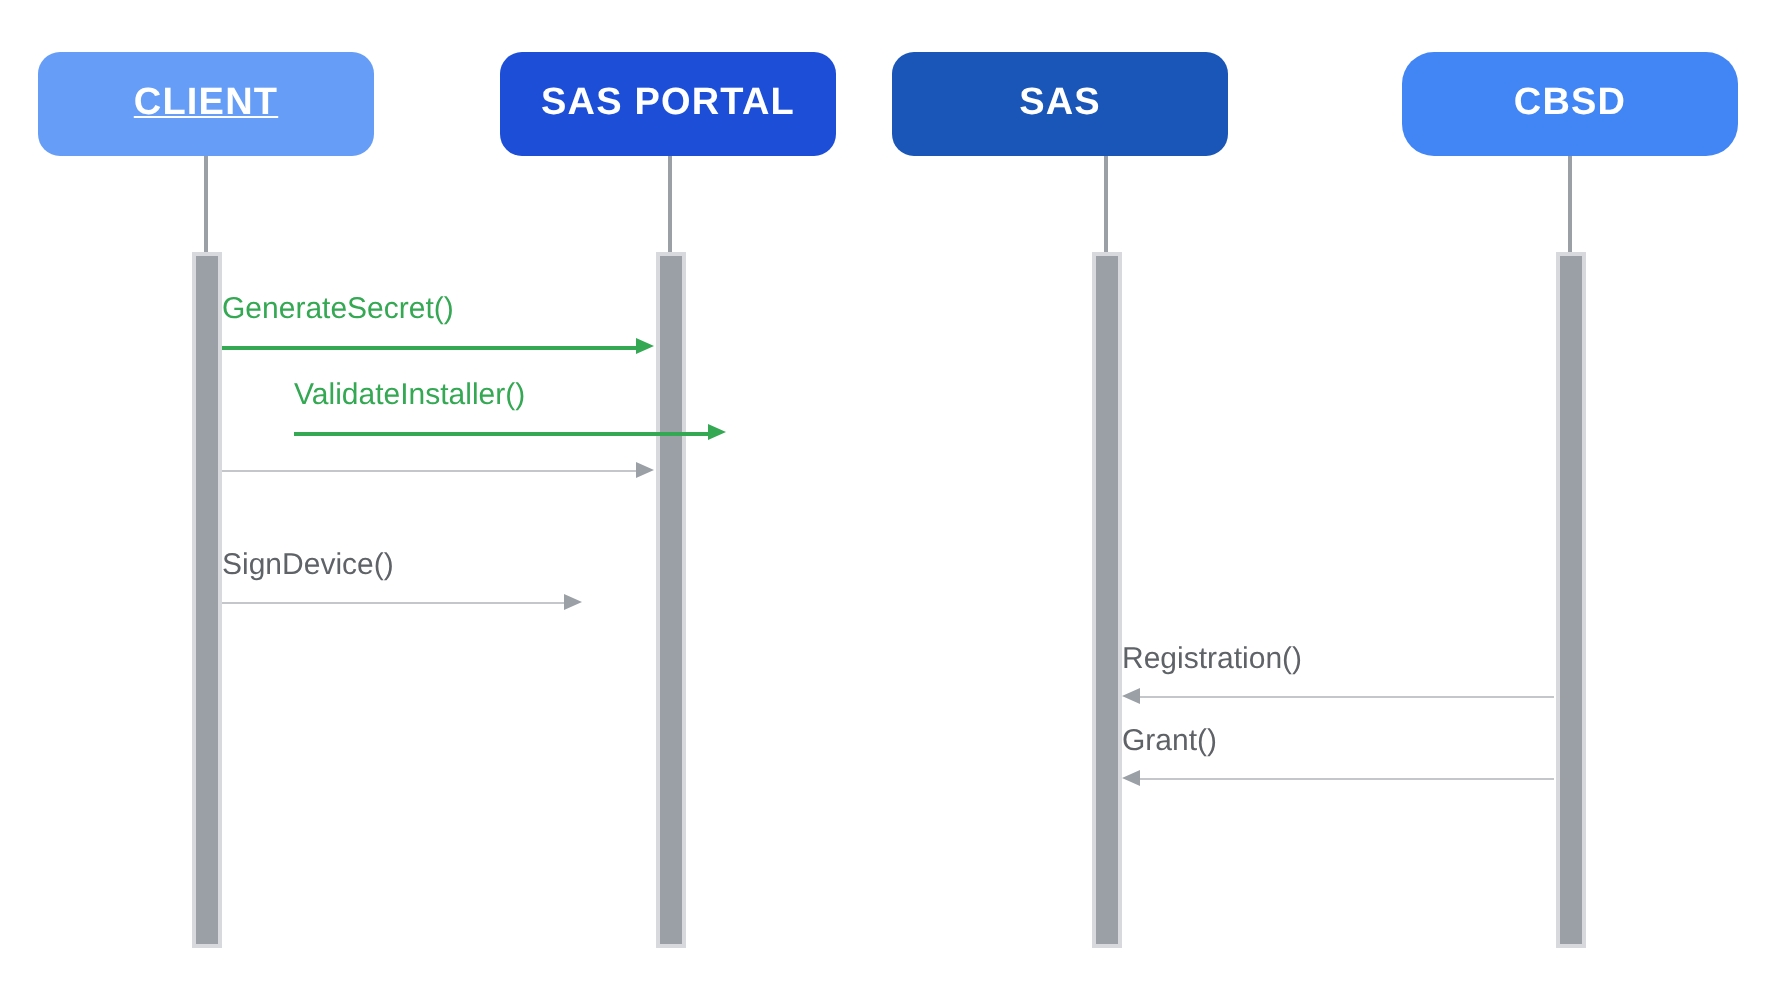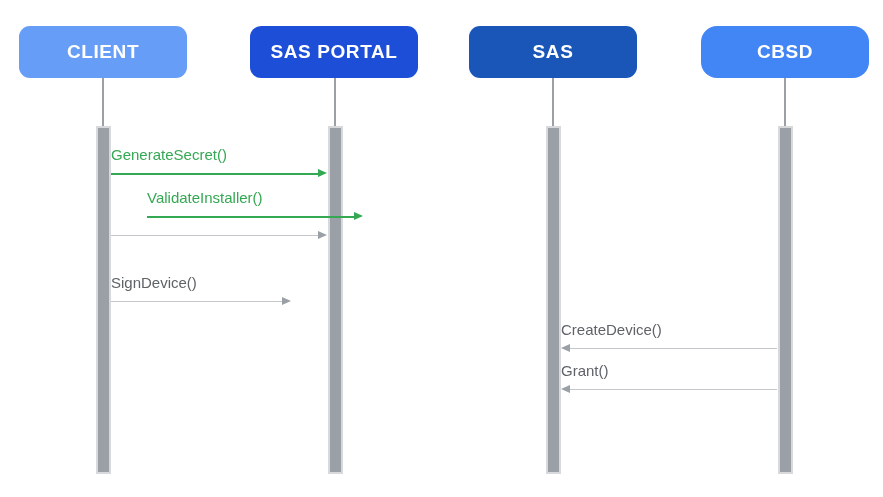--- a/index.html
+++ b/index.html
@@ -5,23 +5,23 @@
   html,body{margin:0;padding:0;background:#ffffff;}
   body{font-family:"Liberation Sans", sans-serif;}
   .canvas{position:relative;width:883px;height:497px;background:#ffffff;overflow:hidden;}
 
   
   .actor-box{
     position:absolute;top:26px;width:168px;height:52px;
     border-radius:11px;display:flex;align-items:center;justify-content:center;
     color:#ffffff;font-size:19px;font-weight:bold;letter-spacing:0.6px;
   }
-  .actor-client{left:19px;}
+  .actor-client{left:19px;text-decoration:underline;}
   .actor-sas-portal{left:250px;}
-  .actor-sas{left:469px;align-items:center;}
+  .actor-sas{left:446px;align-items:center;}
   .actor-cbsd{left:701px;border-radius:16px;}
 
   
   .lifeline{position:absolute;top:78px;height:48px;width:1.5px;background:#9AA0A6;}
   .lifeline.l1{left:102.2px;}
   .lifeline.l2{left:334.2px;}
   .lifeline.l3{left:552.2px;}
   .lifeline.l4{left:784.2px;}
 
   
@@ -112,21 +112,21 @@
 
   <div class="message dir-right gray m4" style="--text: #5F6368; --line: #C4C7CA; --head: #9AA0A6;">
     <div class="msg-label">SignDevice()</div>
     <div class="msg-arrow">
         <span class="line"></span>
         <span class="head"></span>
       </div>
   </div>
 
   <div class="message dir-left gray m5" style="--text: #5F6368; --line: #C4C7CA; --head: #9AA0A6;">
-    <div class="msg-label">CreateDevice()</div>
+    <div class="msg-label">Registration()</div>
     <div class="msg-arrow">
         <span class="line"></span>
         <span class="head"></span>
       </div>
   </div>
 
   <div class="message dir-left gray m6" style="--text: #5F6368; --line: #C4C7CA; --head: #9AA0A6;">
     <div class="msg-label">Grant()</div>
     <div class="msg-arrow">
         <span class="line"></span>

